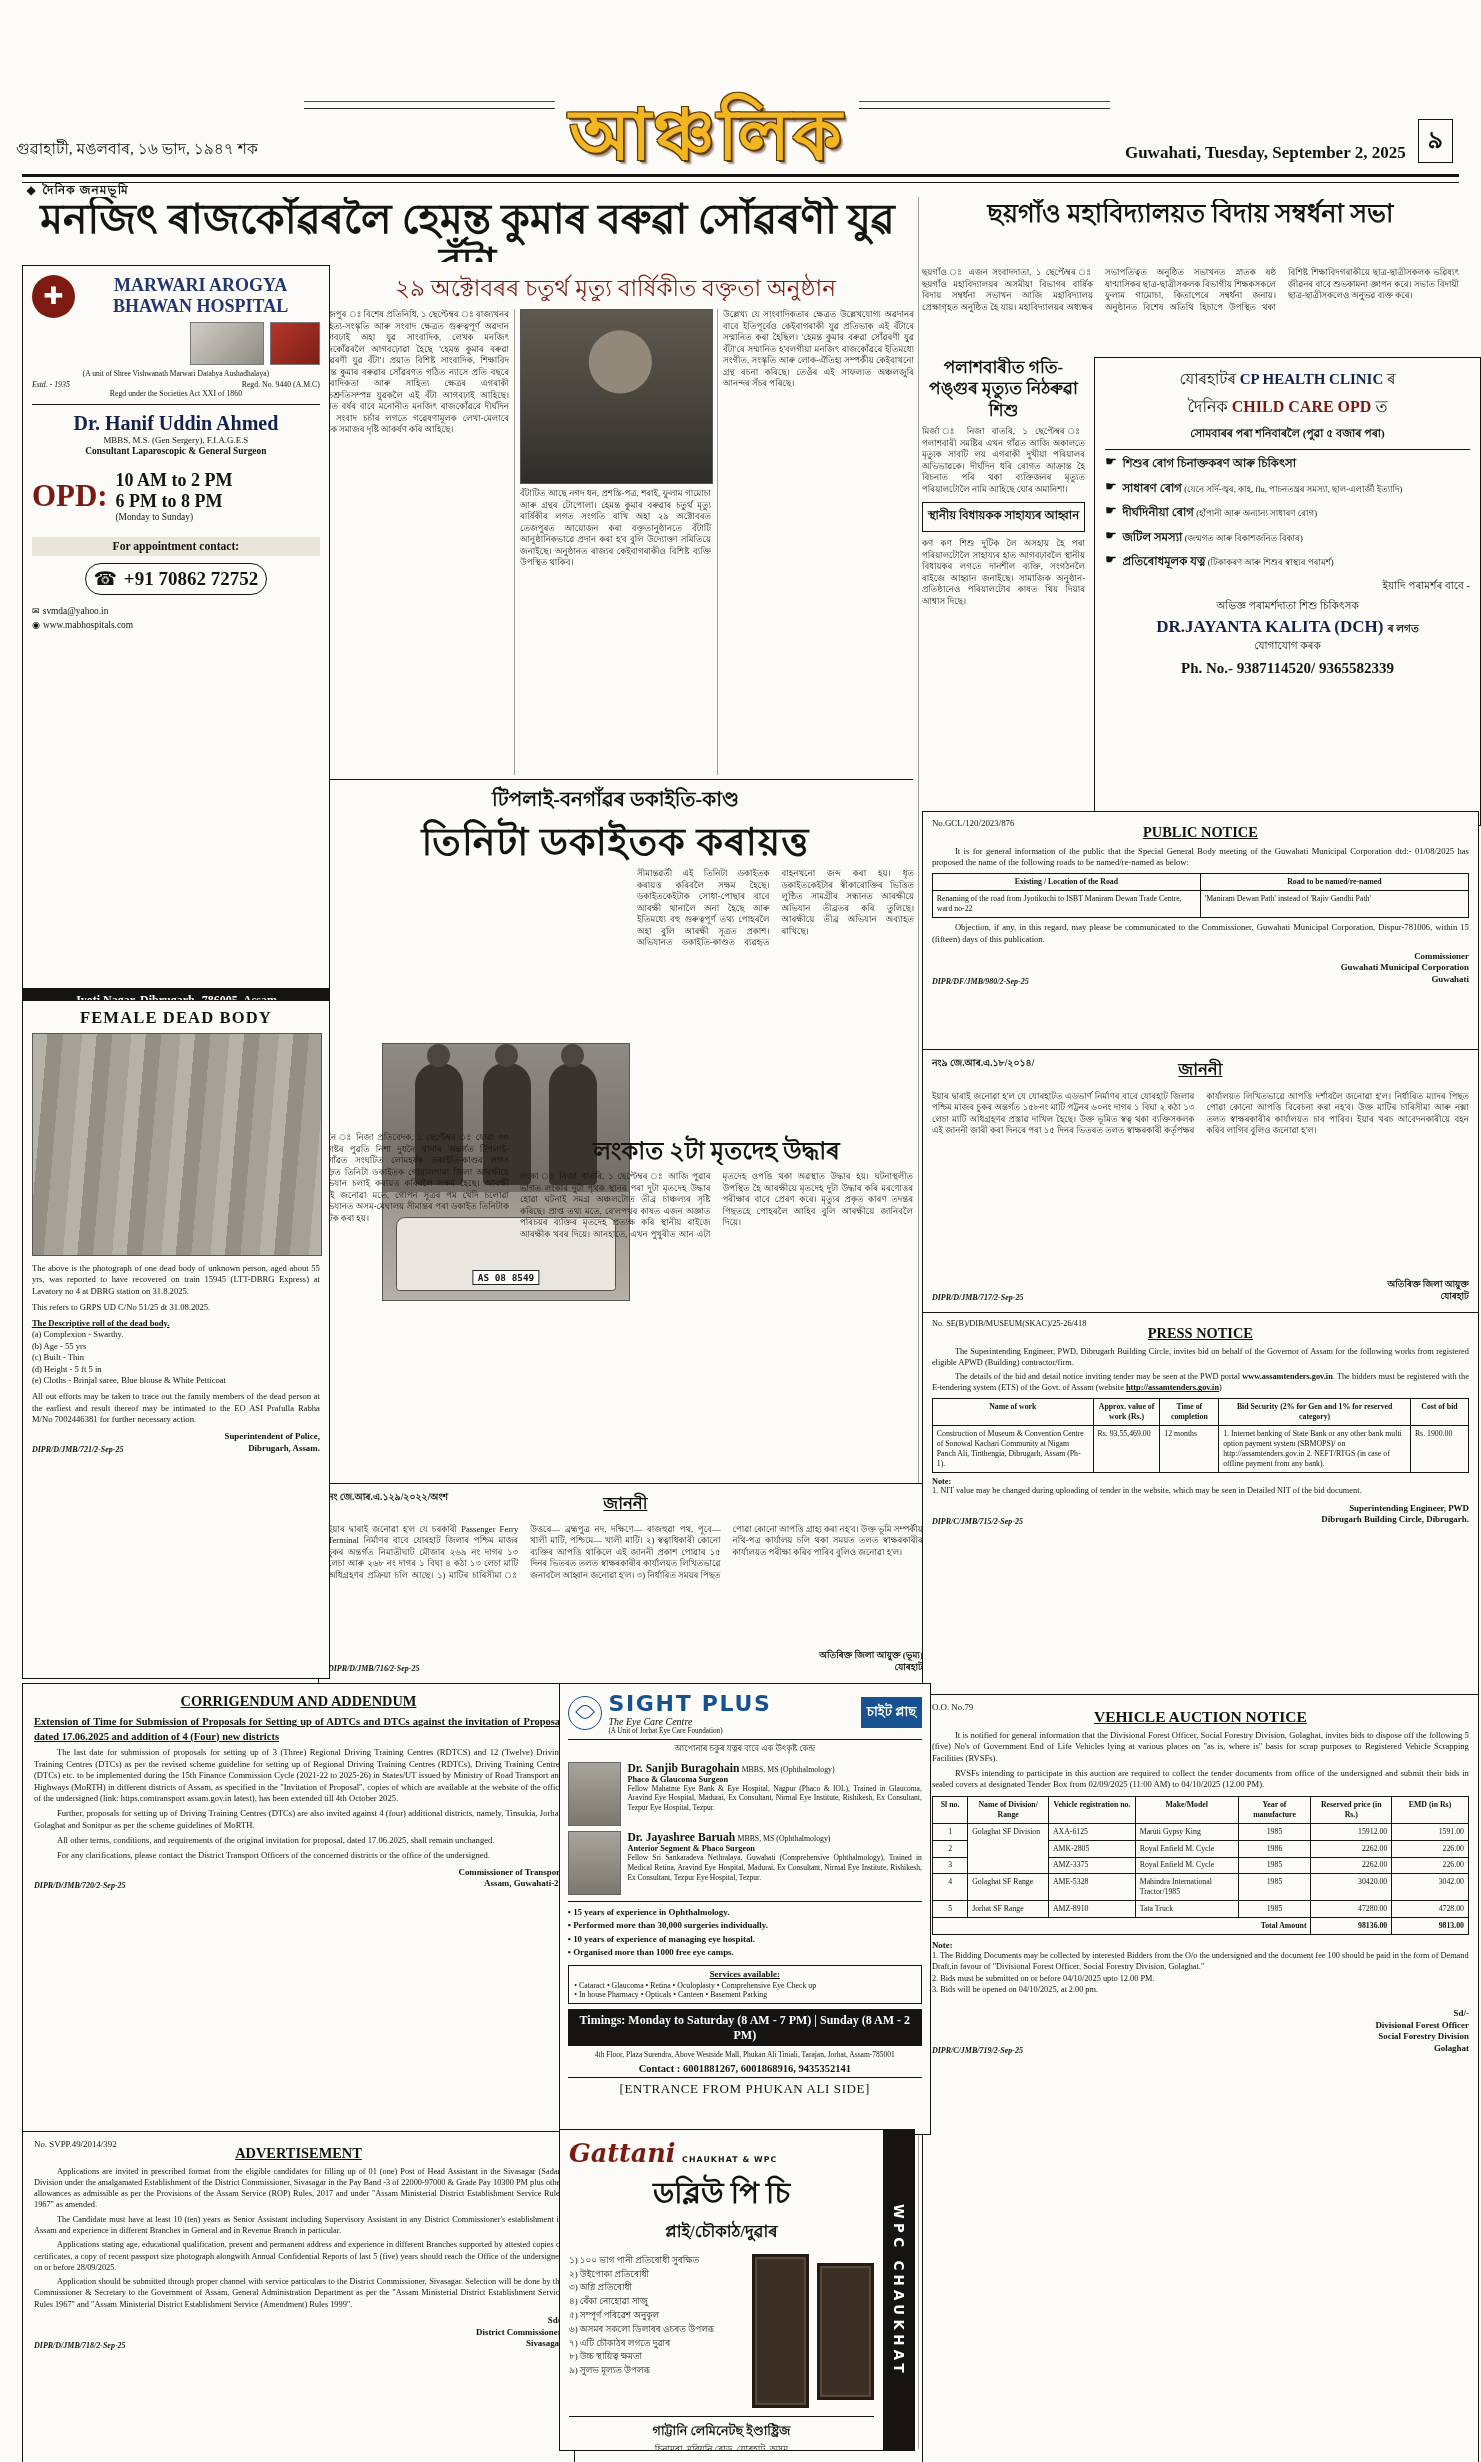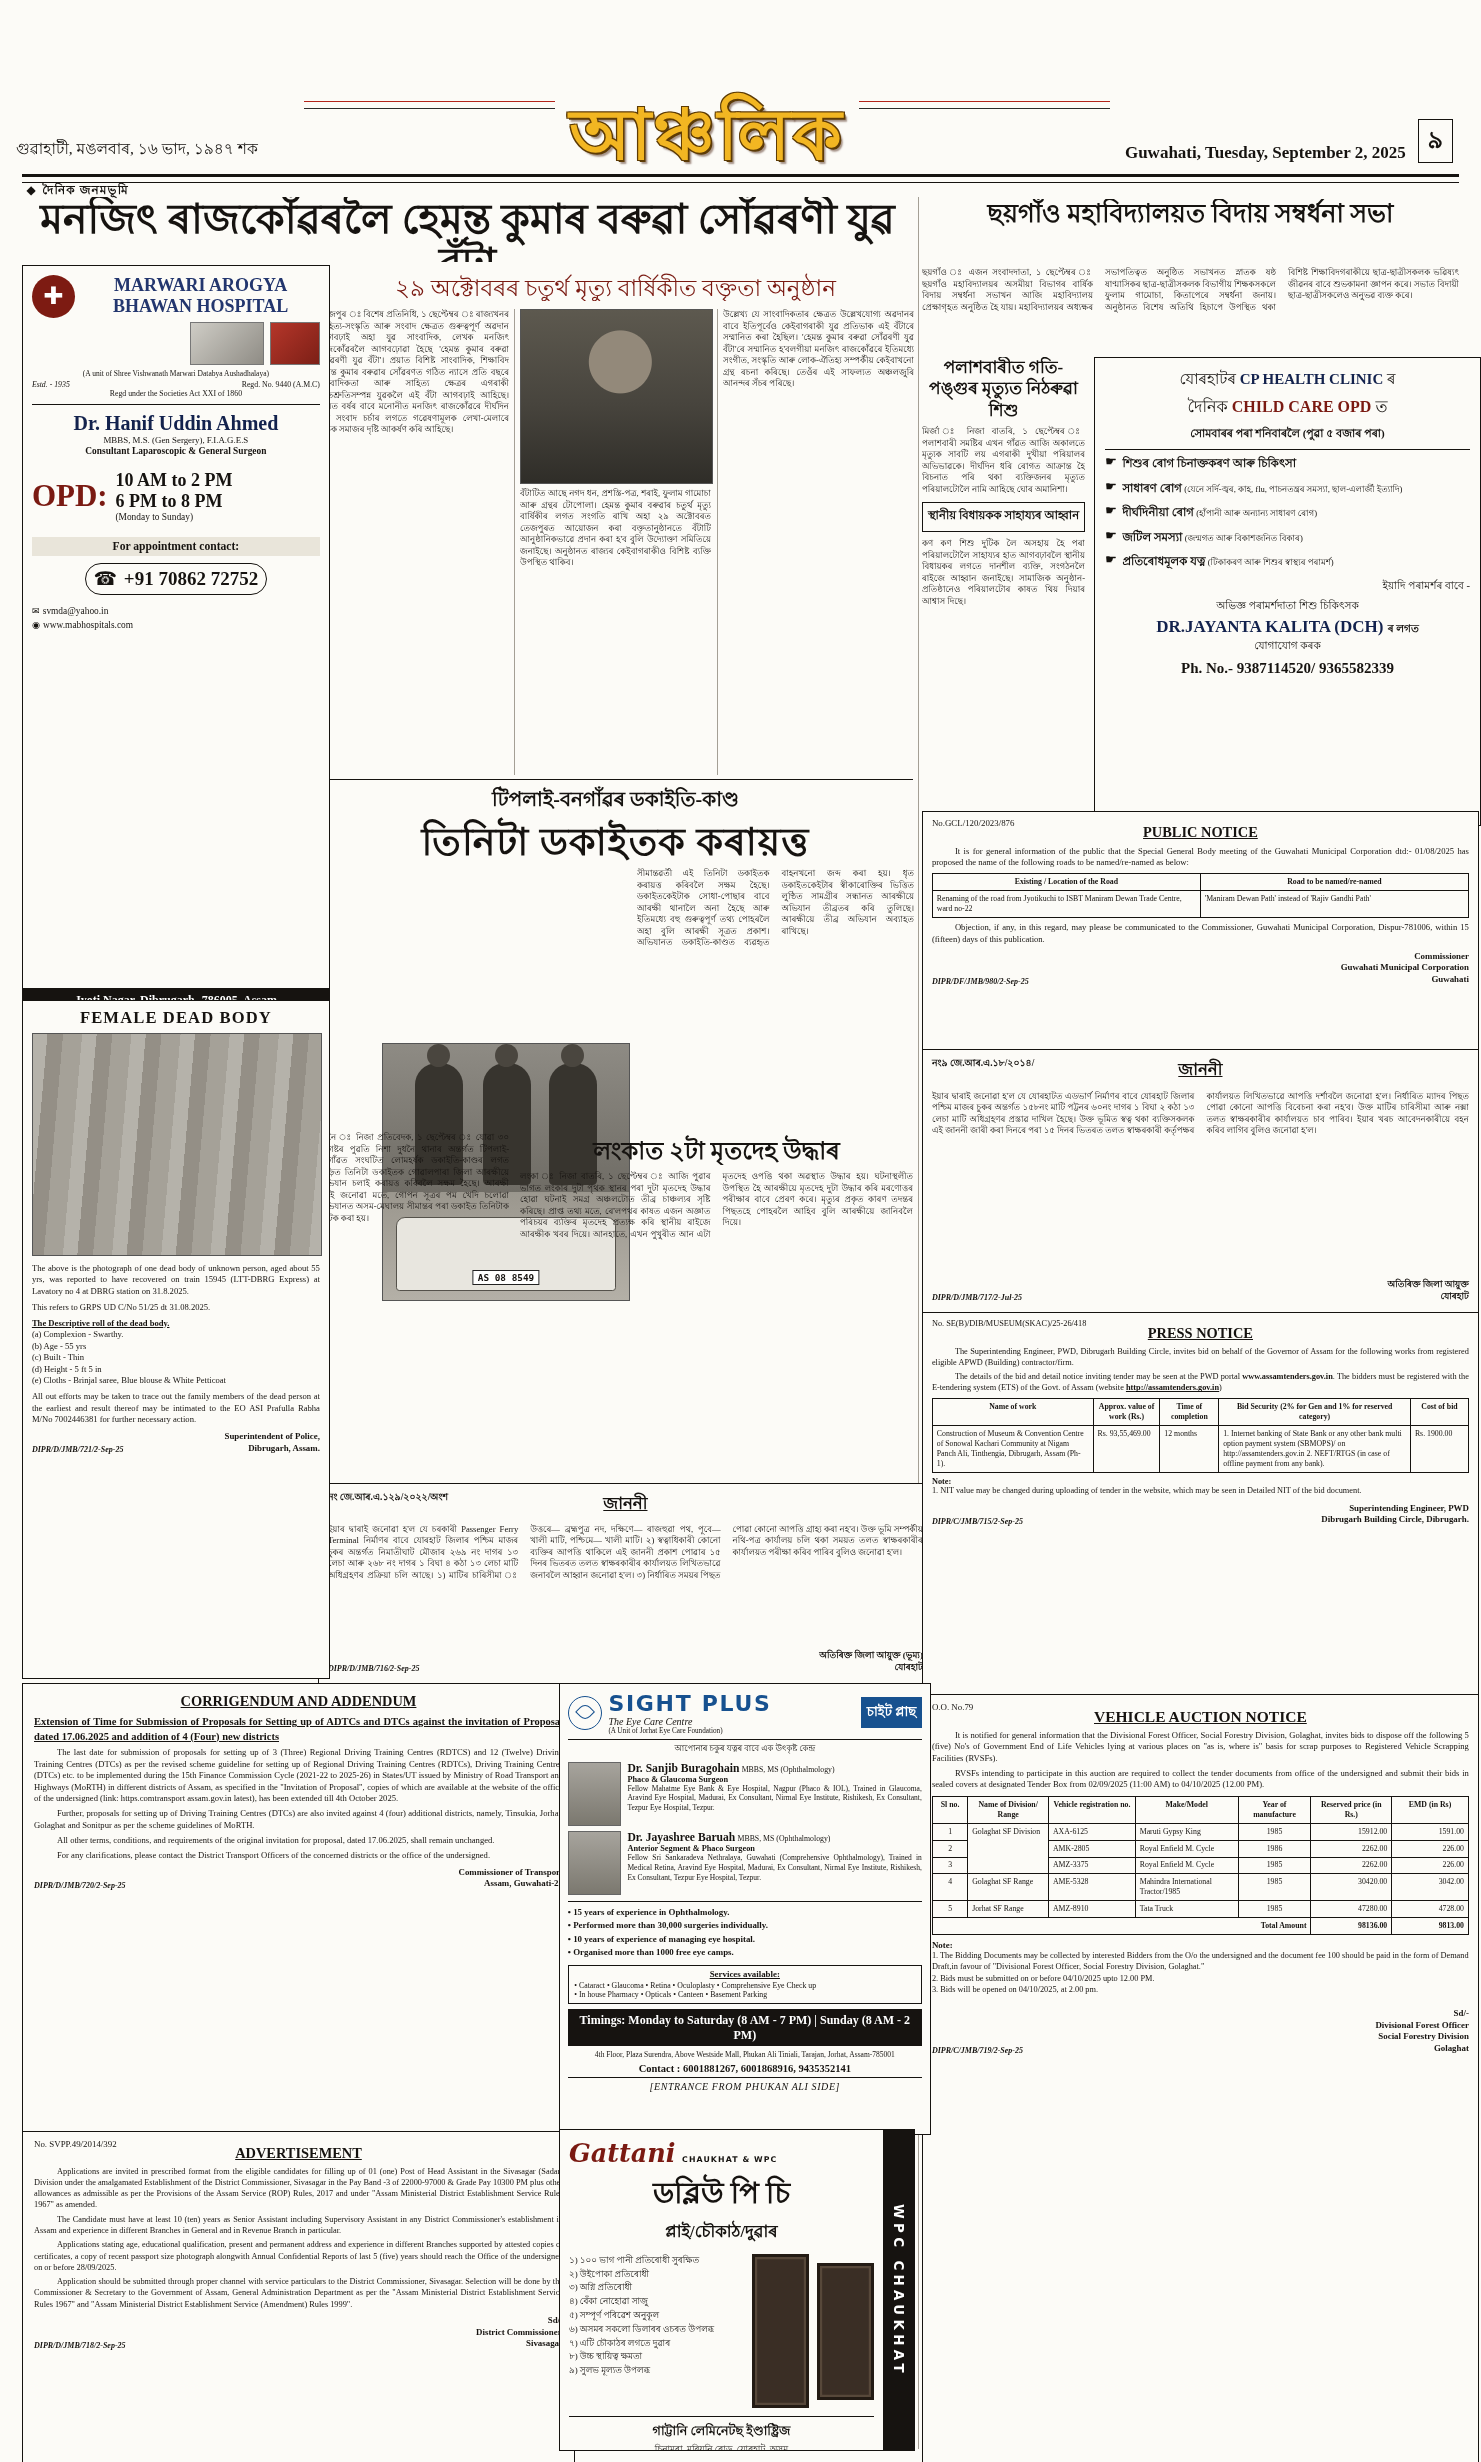--- a/index.html
+++ b/index.html
@@ -349,21 +349,21 @@
 
   <div class="abs box clip" style="left:922px;top:1049px;width:537px;height:257px;padding:5.5px 8.9px;">
     <div style="position:relative;">
       <span class="b" style="font-size:9.4px;">নং৯ জে.আৰ.এ.১৮/২০১৪/</span>
       <div class="ctr b u" style="font-size:16.6px;margin-top:-13.3px;">জাননী</div>
     </div>
     <div class="small just cols2" style="margin-top:6.6px;height:183px;overflow:hidden;">
       <span>ইয়াৰ দ্বাৰাই জনোৱা হ'ল যে যোৰহাটত এডভাৰ্ণ নিৰ্মাণৰ বাবে যোৰহাট জিলাৰ পশ্চিম মাজৰ চুকৰ অন্তৰ্গত ১৫৮নং মাটি পট্টনৰ ৬০নং দাগৰ ১ বিঘা ২ কঠা ১৩ লেচা মাটি অধিগ্ৰহণৰ প্ৰস্তাৱ দাখিল হৈছে। উক্ত ভূমিত স্বত্ব থকা ব্যক্তিসকলক এই জাননী জাৰী কৰা দিনৰে পৰা ১৫ দিনৰ ভিতৰত তলত স্বাক্ষৰকাৰী কৰ্তৃপক্ষৰ কাৰ্যালয়ত লিখিতভাৱে আপত্তি দৰ্শাবলৈ জনোৱা হ'ল। নিৰ্ধাৰিত ম্যাদৰ পিছত পোৱা কোনো আপত্তি বিবেচনা কৰা নহ'ব। উক্ত মাটিৰ চাৰিসীমা আৰু নক্সা তলত স্বাক্ষৰকাৰীৰ কাৰ্যালয়ত চাব পাৰিব। ইয়াৰ খৰচ আবেদনকাৰীয়ে বহন কৰিব লাগিব বুলিও জনোৱা হ'ল।</span>
     </div>
     <div class="footer-row">
-      <span class="dipr">DIPR/D/JMB/717/2-Jul-25</span>
+      <span class="dipr">DIPR/D/JMB/717/2-Sep-25</span>
       <span class="sig rt">
         <span>অতিৰিক্ত জিলা আয়ুক্ত</span><br>
         <span>যোৰহাট</span>
       </span>
     </div>
   </div>
 
   <div class="abs box clip" style="left:922px;top:1312px;width:537px;height:377px;padding:5.5px 8.9px;">
     <div class="ref" style="font-size:8.3px;">No. SE(B)/DIB/MUSEUM(SKAC)/25-26/418</div>
     <div class="ctr h-notice" style="margin-top:-2.2px;">PRESS NOTICE</div>
@@ -523,21 +523,21 @@
 
     <div class="box" style="border-width:0.8px;padding:3.3px 5.5px;margin-top:5.5px;">
       <div class="ctr b u" style="font-size:8.9px;">Services available:</div>
       <div style="font-size:7.8px;margin-top:2.2px;">• Cataract   • Glaucoma   • Retina   • Oculoplasty   • Comprehensive Eye Check up</div>
       <div style="font-size:7.8px;">• In house Pharmacy   • Opticals   • Canteen   • Basement Parking</div>
     </div>
 
     <div class="blackband" style="font-size:12px;padding:3.3px 2.2px;margin-top:5.5px;">Timings: Monday to Saturday (8 AM - 7 PM)  |  Sunday (8 AM - 2 PM)</div>
     <div class="ctr" style="font-size:7.5px;margin-top:4.4px;">4th Floor, Plaza Surendra, Above Westside Mall, Phukan Ali Tiniali, Tarajan, Jorhat, Assam-785001</div>
     <div class="ctr b" style="font-size:10.5px;margin-top:3.3px;">Contact : 6001881267, 6001868916, 9435352141</div>
-    <div class="ctr" style="font-size:10px;letter-spacing:0.6px;margin-top:3.3px;border-top:0.8px solid #161310;padding-top:3.3px;font-style:italic;">[ENTRANCE FROM PHUKAN ALI SIDE]</div>
+    <div class="ctr" style="font-size:13px;letter-spacing:0.6px;margin-top:3.3px;border-top:0.8px solid #161310;padding-top:3.3px;">[ENTRANCE FROM PHUKAN ALI SIDE]</div>
   </div>
 
   <div class="abs box clip" style="left:559px;top:2129px;width:354px;height:320px;border-width:1.7px;">
     <div class="wpc-strip">WPC CHAUKHAT</div>
     <div style="position:absolute;left:0;top:0;right:31px;bottom:0;padding:7.8px 8.9px;">
       <div style="display:flex;align-items:baseline;gap:6.6px;">
         <div class="gt-brand" style="color:#7a1a12;">Gattani</div>
         <div class="b" style="font-size:7.8px;letter-spacing:1.1px;font-family:'DejaVu Sans',sans-serif;">CHAUKHAT &amp; WPC</div>
       </div>
       <div class="ctr b" style="font-size:29px;margin-top:2.2px;">ডব্লিউ পি চি</div>

